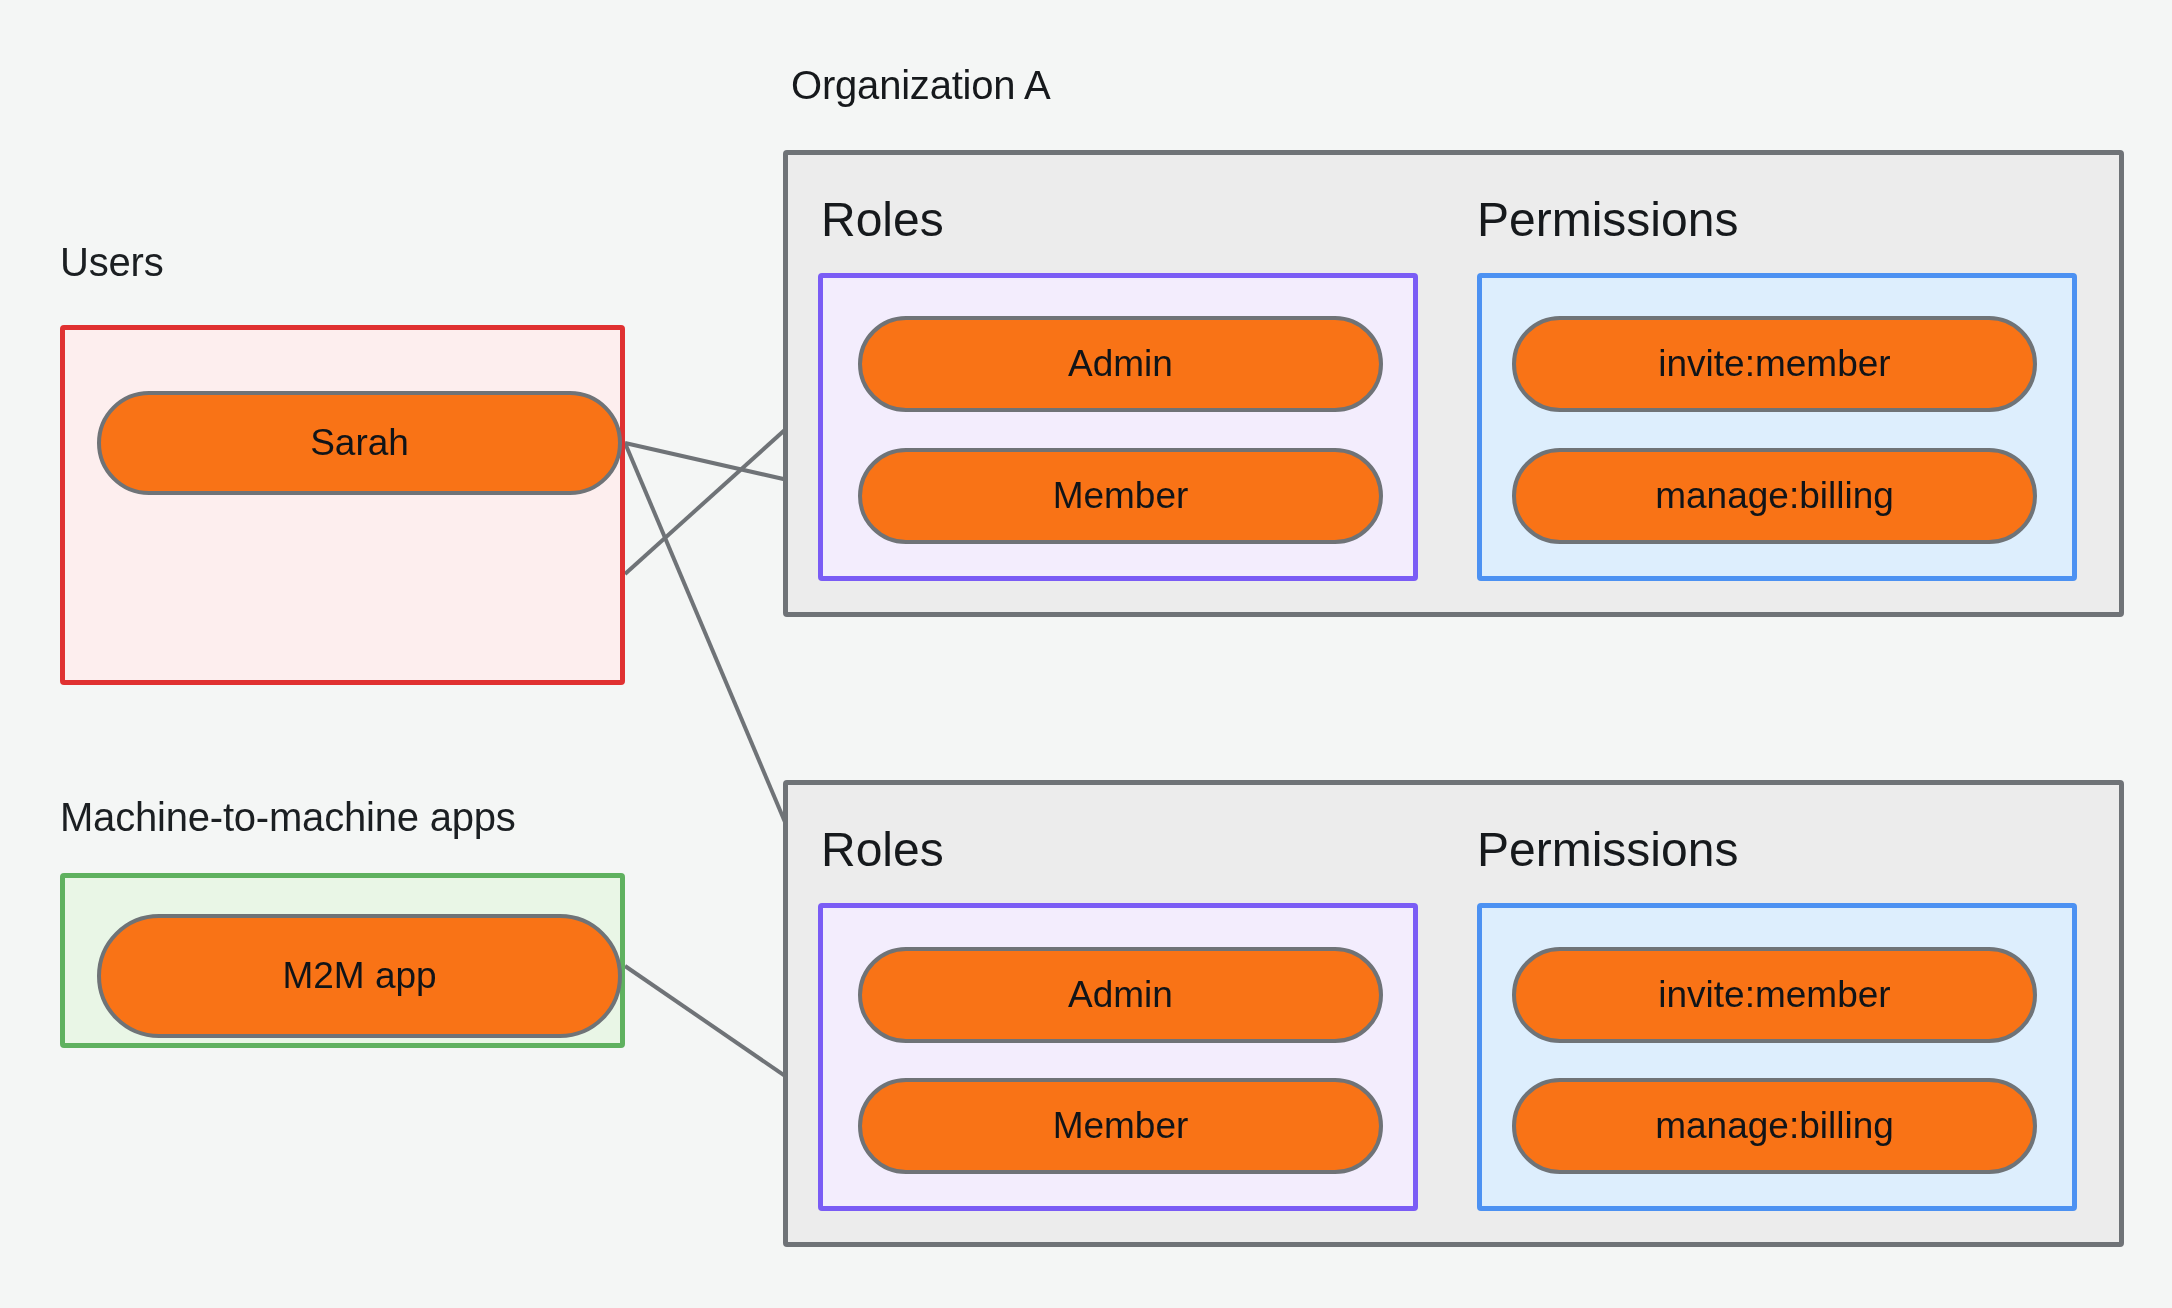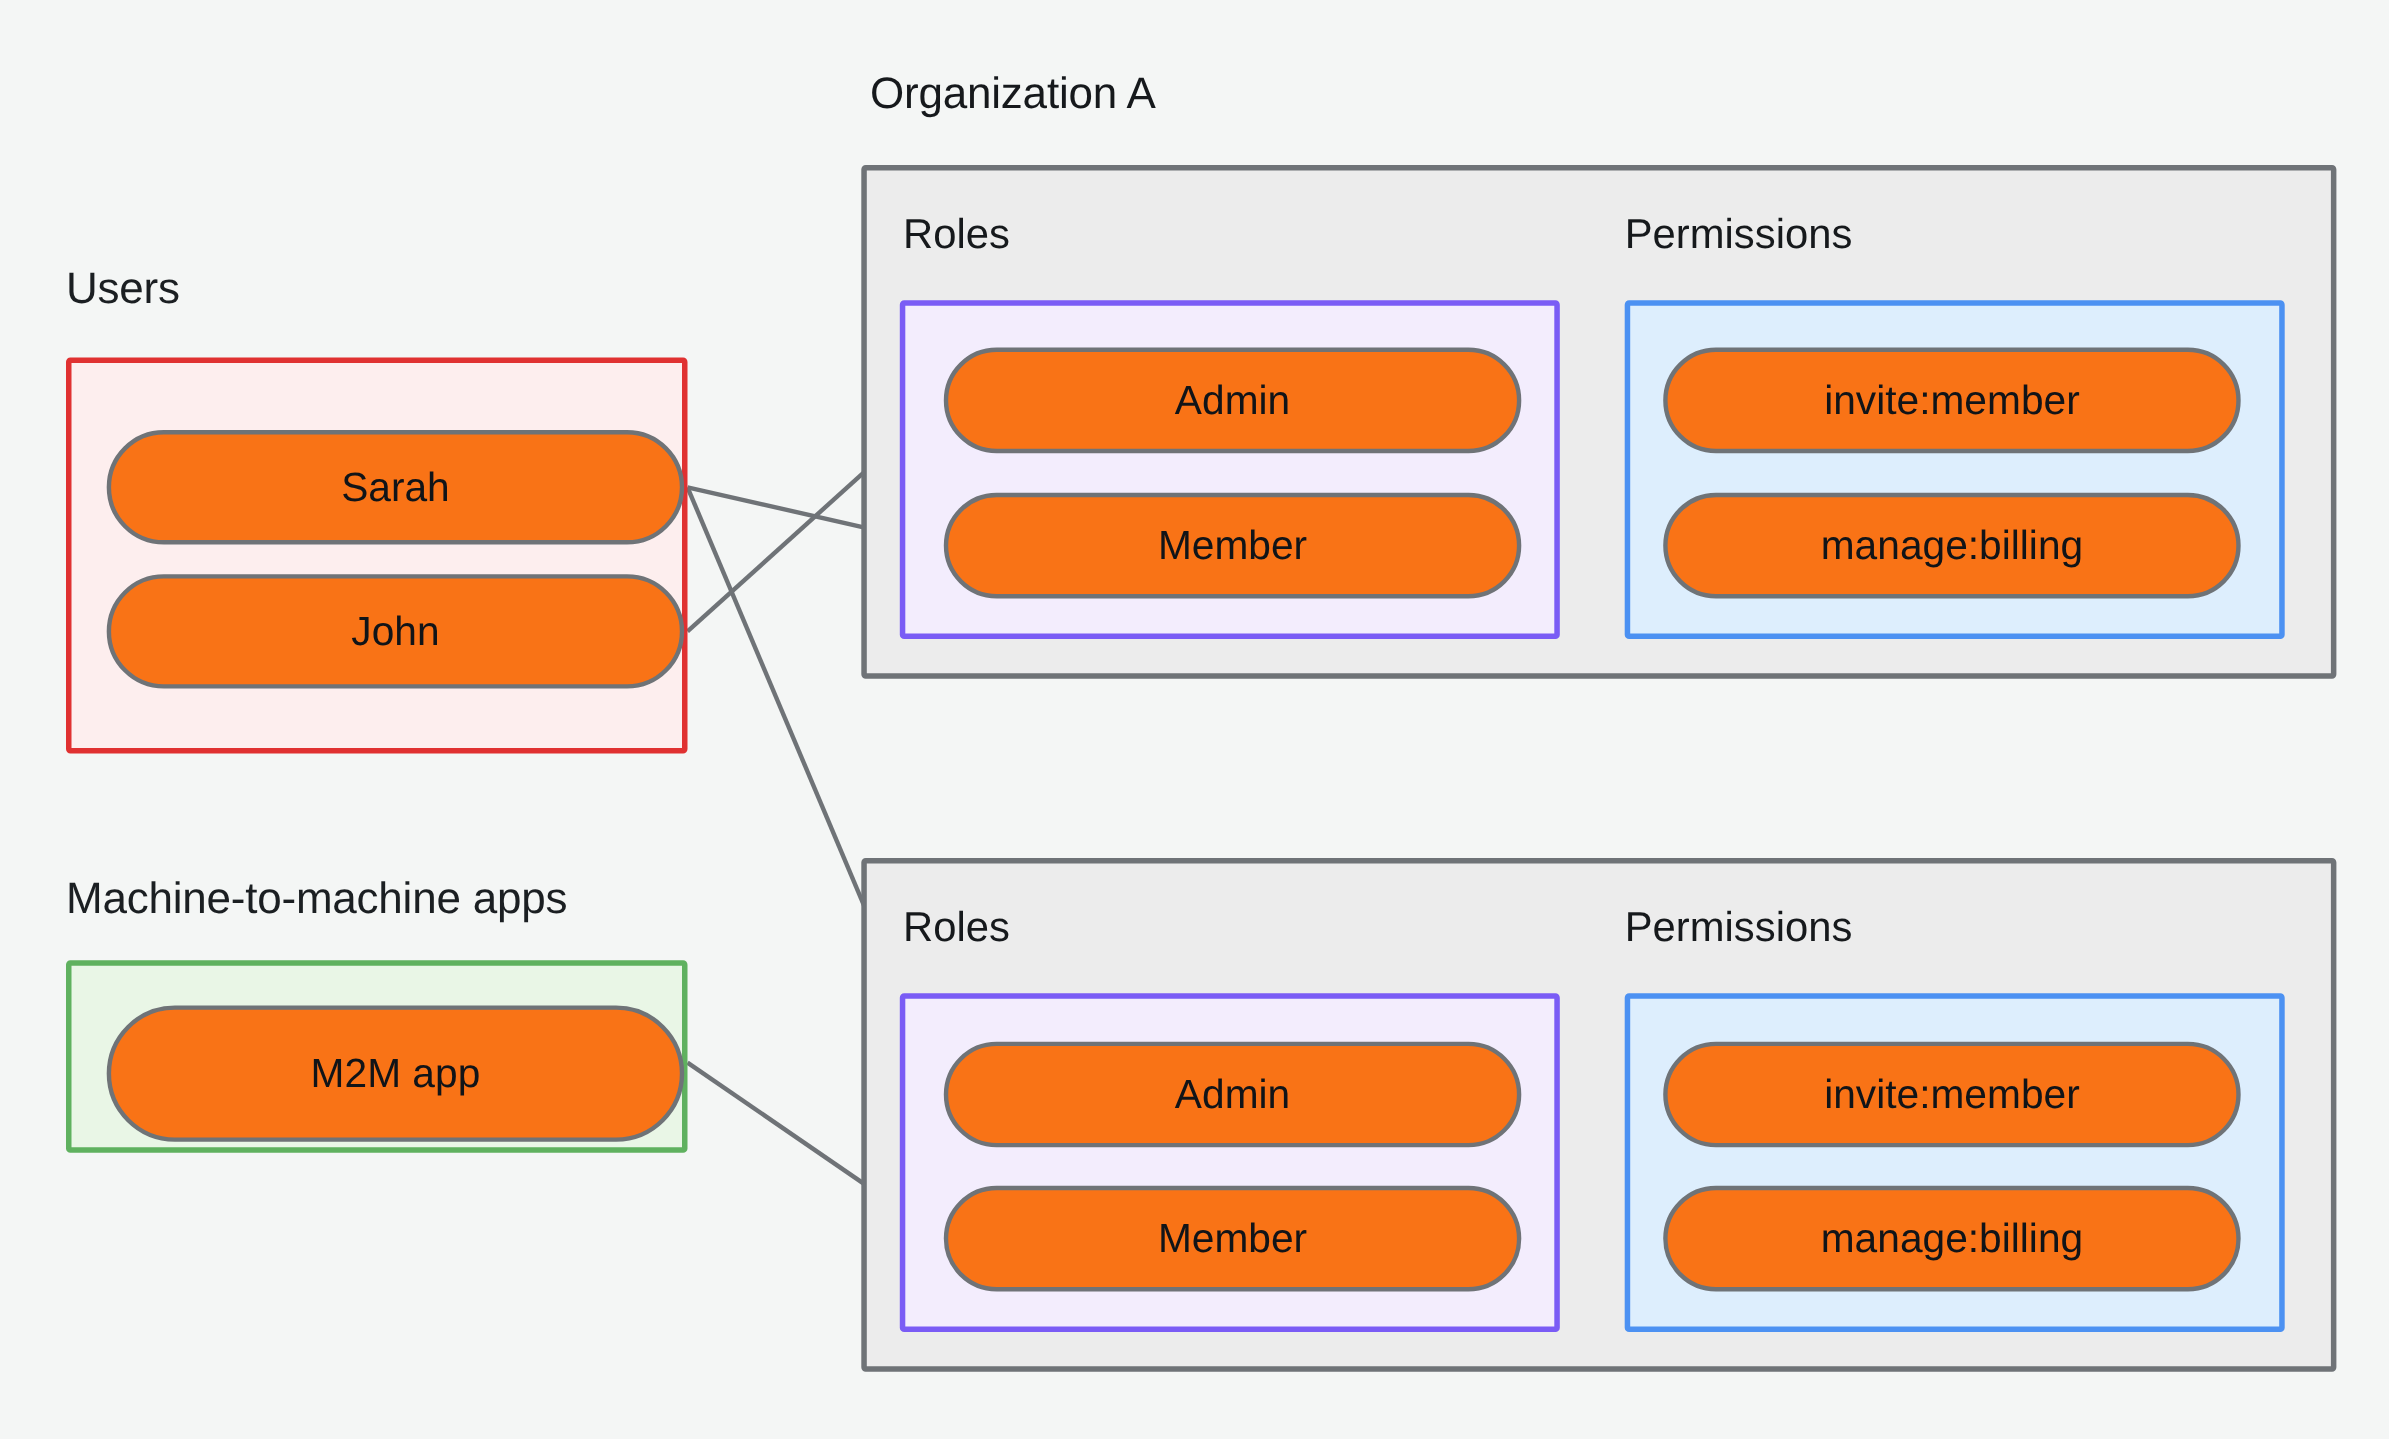--- a/index.html
+++ b/index.html
@@ -27,21 +27,21 @@
     color: #1b1f22;
     letter-spacing: -0.2px;
     white-space: nowrap;
   }
   .caption.light {
     font-weight: 400;
     color: #16191c;
   }
   .sub-caption {
     position: absolute;
-    font-size: 38px;
+    font-size: 48px;
     font-weight: 400;
     color: #16191c;
     white-space: nowrap;
   }
 
   
   .group-box {
     position: absolute;
     box-sizing: border-box;
     border-radius: 4px;
@@ -133,23 +133,20 @@
   </svg>
 
   <div class="caption" style="left:60px; top:240px;">Users</div>
 
   <div class="group-box group-users" style="left:60px; top:325px; width:565px; height:360px;"></div>
 
   <div class="pill" style="left:97px; top:391px; width:525px; height:104px;">
     <span>Sarah</span>
   </div>
 
-  <div class="pill" style="left:97px; top:522px; width:525px; height:104px;">
-    <span>John</span>
-  </div>
 
   <div class="caption" style="left:60px; top:795px;">Machine-to-machine apps</div>
 
   <div class="group-box group-m2m" style="left:60px; top:873px; width:565px; height:175px;"></div>
 
   <div class="pill" style="left:97px; top:914px; width:525px; height:124px;">
     <span>M2M app</span>
   </div>
 
   <div class="caption light" style="left:791px; top:63px;">Organization A</div>

